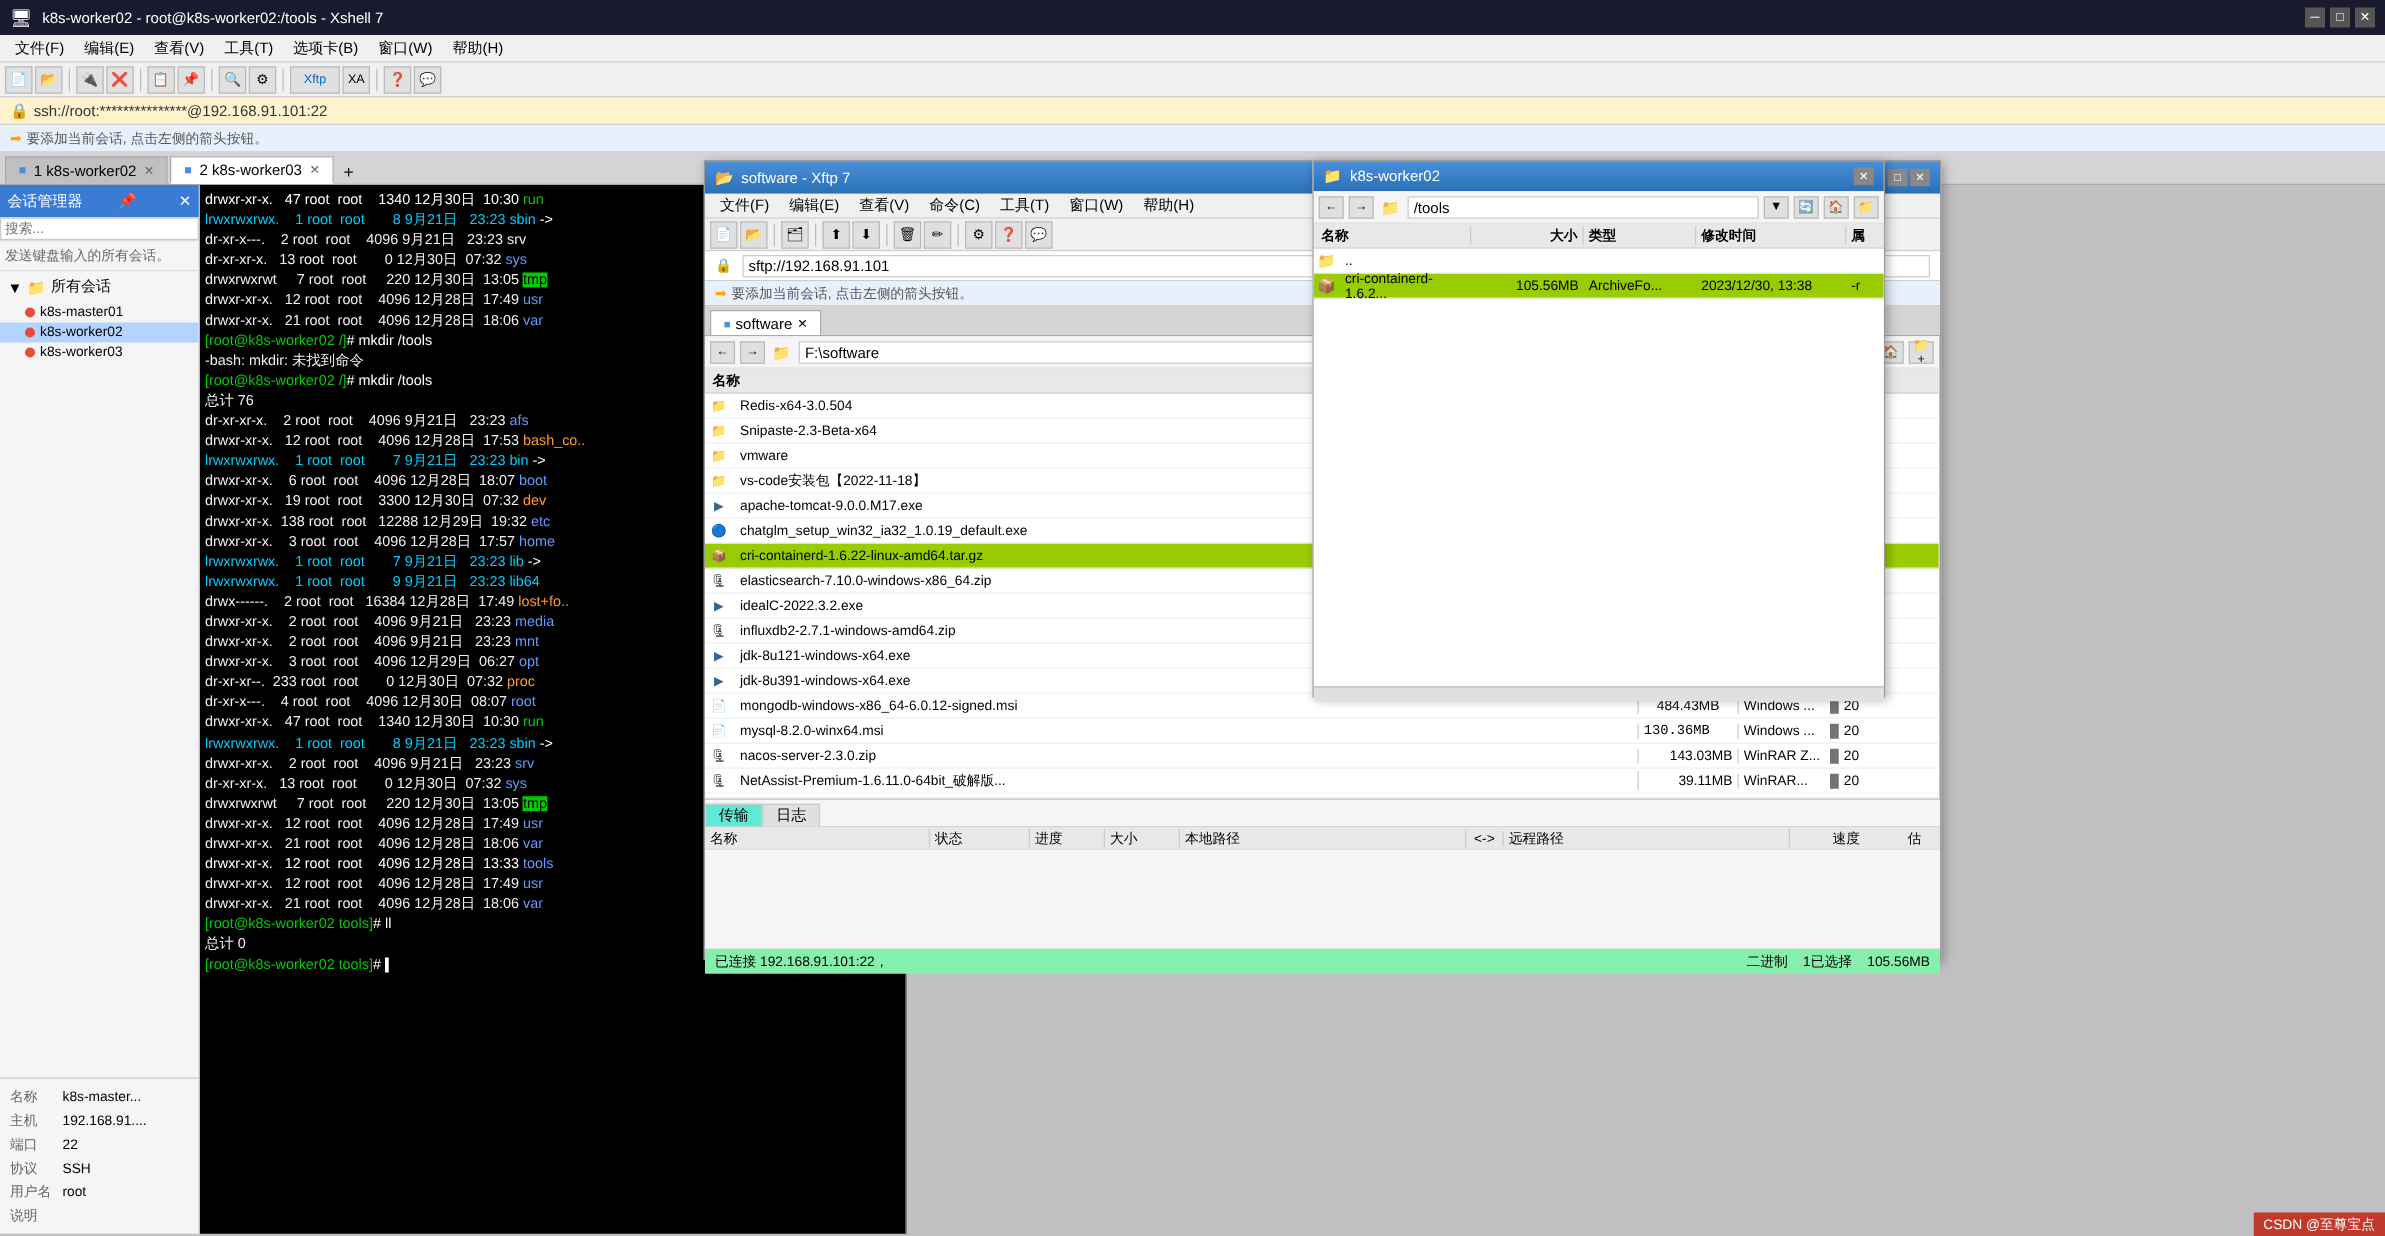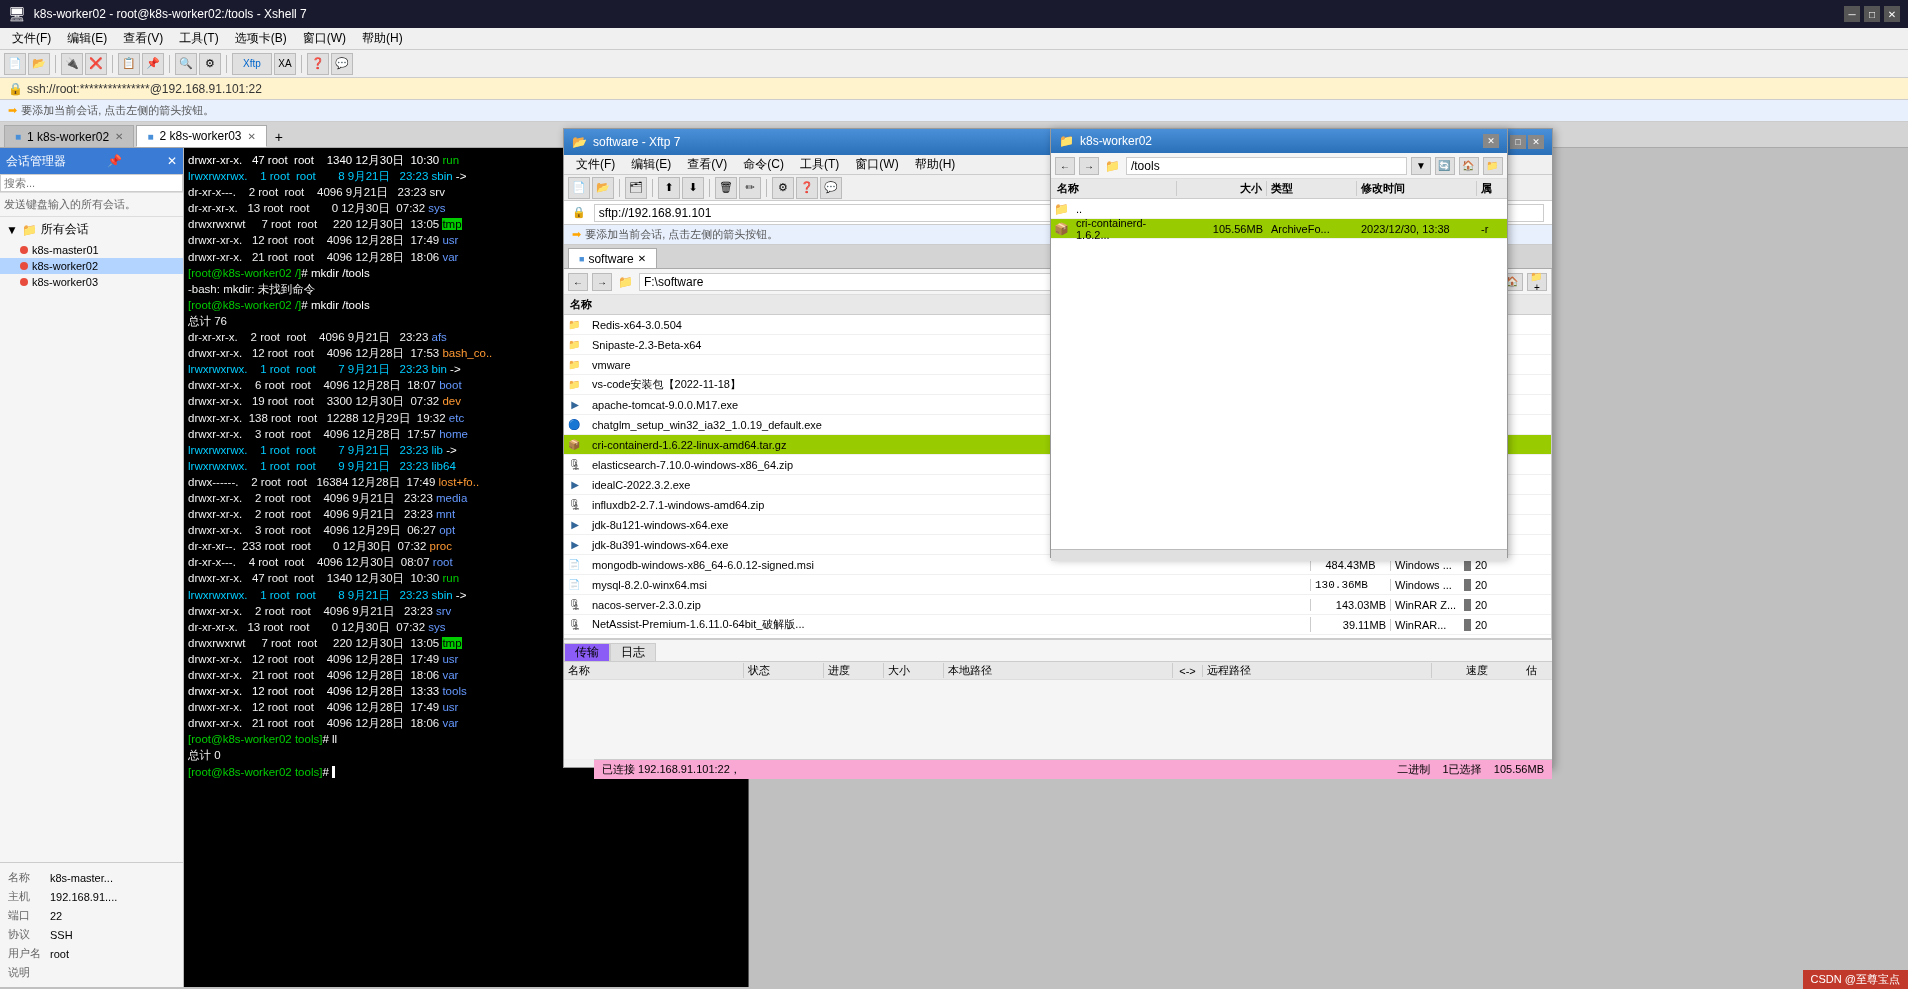--- a/index.html
+++ b/index.html
@@ -95,21 +95,21 @@
     .tab-add { width: 20px; height: 20px; display: flex; align-items: center; justify-content: center; cursor: pointer; font-size: 14px; }
 
     
     .main-layout {
       display: flex;
       height: calc(989px - 28px - 22px - 28px - 22px - 22px - 26px);
     }
 
     
     .session-panel {
-      width: 184px;
+      width: 160px;
       background: #f5f5f5;
       border-right: 1px solid #bbb;
       display: flex;
       flex-direction: column;
     }
     .session-header {
       background: #3a7bd5;
       color: #fff;
       height: 26px;
       display: flex;
@@ -324,47 +324,46 @@
       height: 18px;
       padding: 0 10px;
       background: #e0e0e0;
       border: 1px solid #ccc;
       border-bottom: none;
       cursor: pointer;
       font-size: 12px;
       display: flex;
       align-items: center;
     }
-    .xftp-ttab.active { background: #8b5cf6; }
+    .xftp-ttab.active { background: #5eead4; }
     .xftp-transfer-header {
       display: flex;
       background: #e8e8e8;
       border-bottom: 1px solid #ddd;
       height: 18px;
       align-items: center;
       font-size: 11px;
     }
     .tc1 { width: 180px; padding: 0 4px; border-right: 1px solid #ccc; }
     .tc2 { width: 80px; padding: 0 4px; border-right: 1px solid #ccc; }
     .tc3 { width: 60px; padding: 0 4px; border-right: 1px solid #ccc; }
     .tc4 { width: 60px; padding: 0 4px; border-right: 1px solid #ccc; }
     .tc5 { flex: 1; padding: 0 4px; border-right: 1px solid #ccc; }
     .tc6 { width: 30px; padding: 0 4px; border-right: 1px solid #ccc; text-align: center; }
     .tc7 { flex: 1; padding: 0 4px; border-right: 1px solid #ccc; }
     .tc8 { width: 60px; padding: 0 4px; margin-left: 30px; }
     .xftp-status-bar {
-      background: #f9a8d4;
+      background: #86efac;
       border-top: 1px solid #ccc;
       height: 20px;
       display: flex;
       align-items: center;
       padding: 0 8px;
       font-size: 11px;
       justify-content: space-between;
-      margin-left: 30px;
     }
 
     
     .k8s-panel {
       position: absolute;
       top: 128px;
       left: 1050px;
       width: 458px;
       height: 430px;
       background: #f0f0f0;

